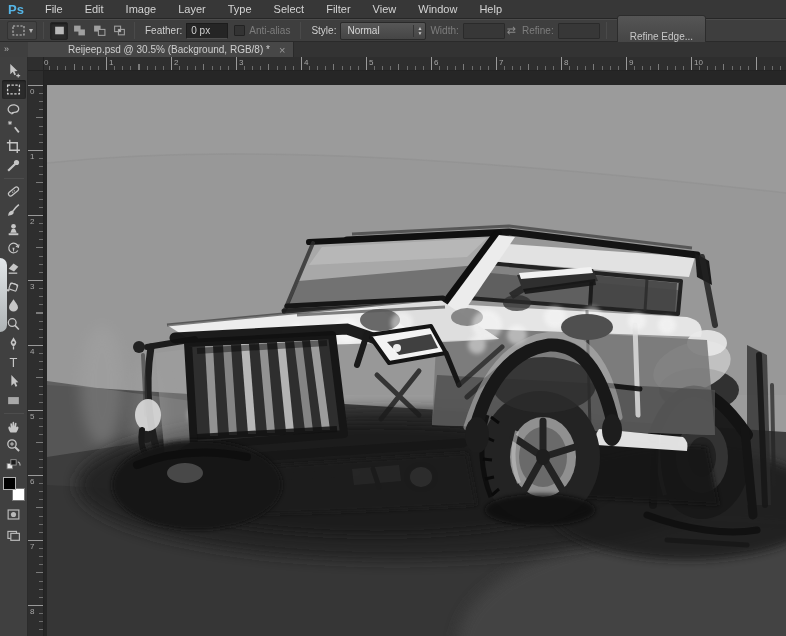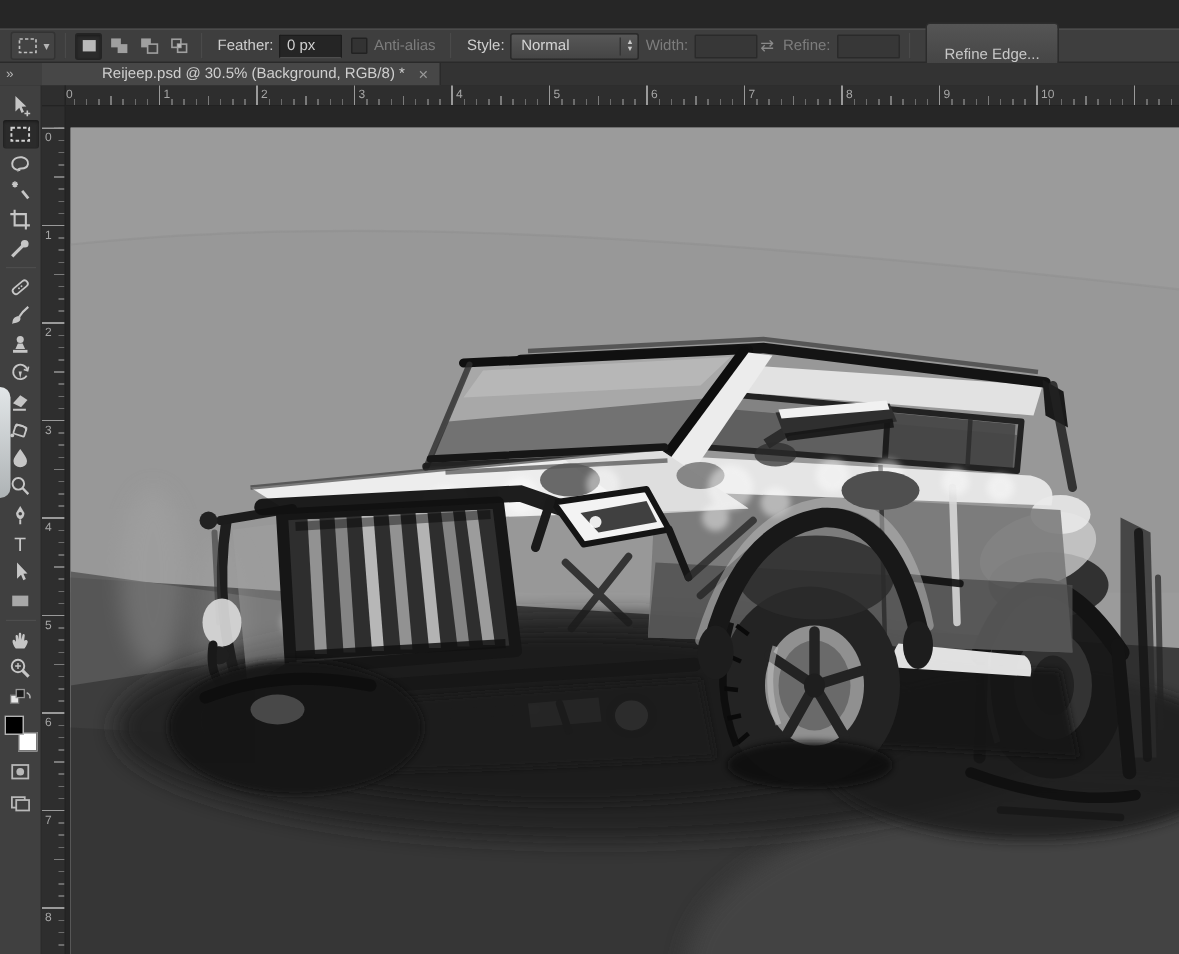--- a/index.html
+++ b/index.html
@@ -85,20 +85,33 @@
   
   .viewport{position:absolute;left:44px;top:71px;width:742px;height:565px;background:#262626;}
   .doc{position:absolute;left:3px;top:14px;width:739px;height:551px;background:#9b9b9b;}
   svg{display:block;}
 </style>
 </head>
 <body>
 
 <div class="app">
 
+  <div class="menubar">
+    <span class="pslogo">Ps</span>
+    <span class="menu-item">File</span>
+    <span class="menu-item">Edit</span>
+    <span class="menu-item">Image</span>
+    <span class="menu-item">Layer</span>
+    <span class="menu-item">Type</span>
+    <span class="menu-item">Select</span>
+    <span class="menu-item">Filter</span>
+    <span class="menu-item">View</span>
+    <span class="menu-item">Window</span>
+    <span class="menu-item">Help</span>
+  </div>
 
   <div class="optionsbar">
     <div class="preset">
       <svg width="15" height="13" viewBox="0 0 14 13">
         <rect x="1.5" y="2" width="11" height="9" fill="none" stroke="#c0c0c0" stroke-width="1.1" stroke-dasharray="2.2,1.5"></rect>
       </svg>
       <span class="preset-caret">▾</span>
     </div>
     <div class="sep"></div>
     <div class="selmodes">

